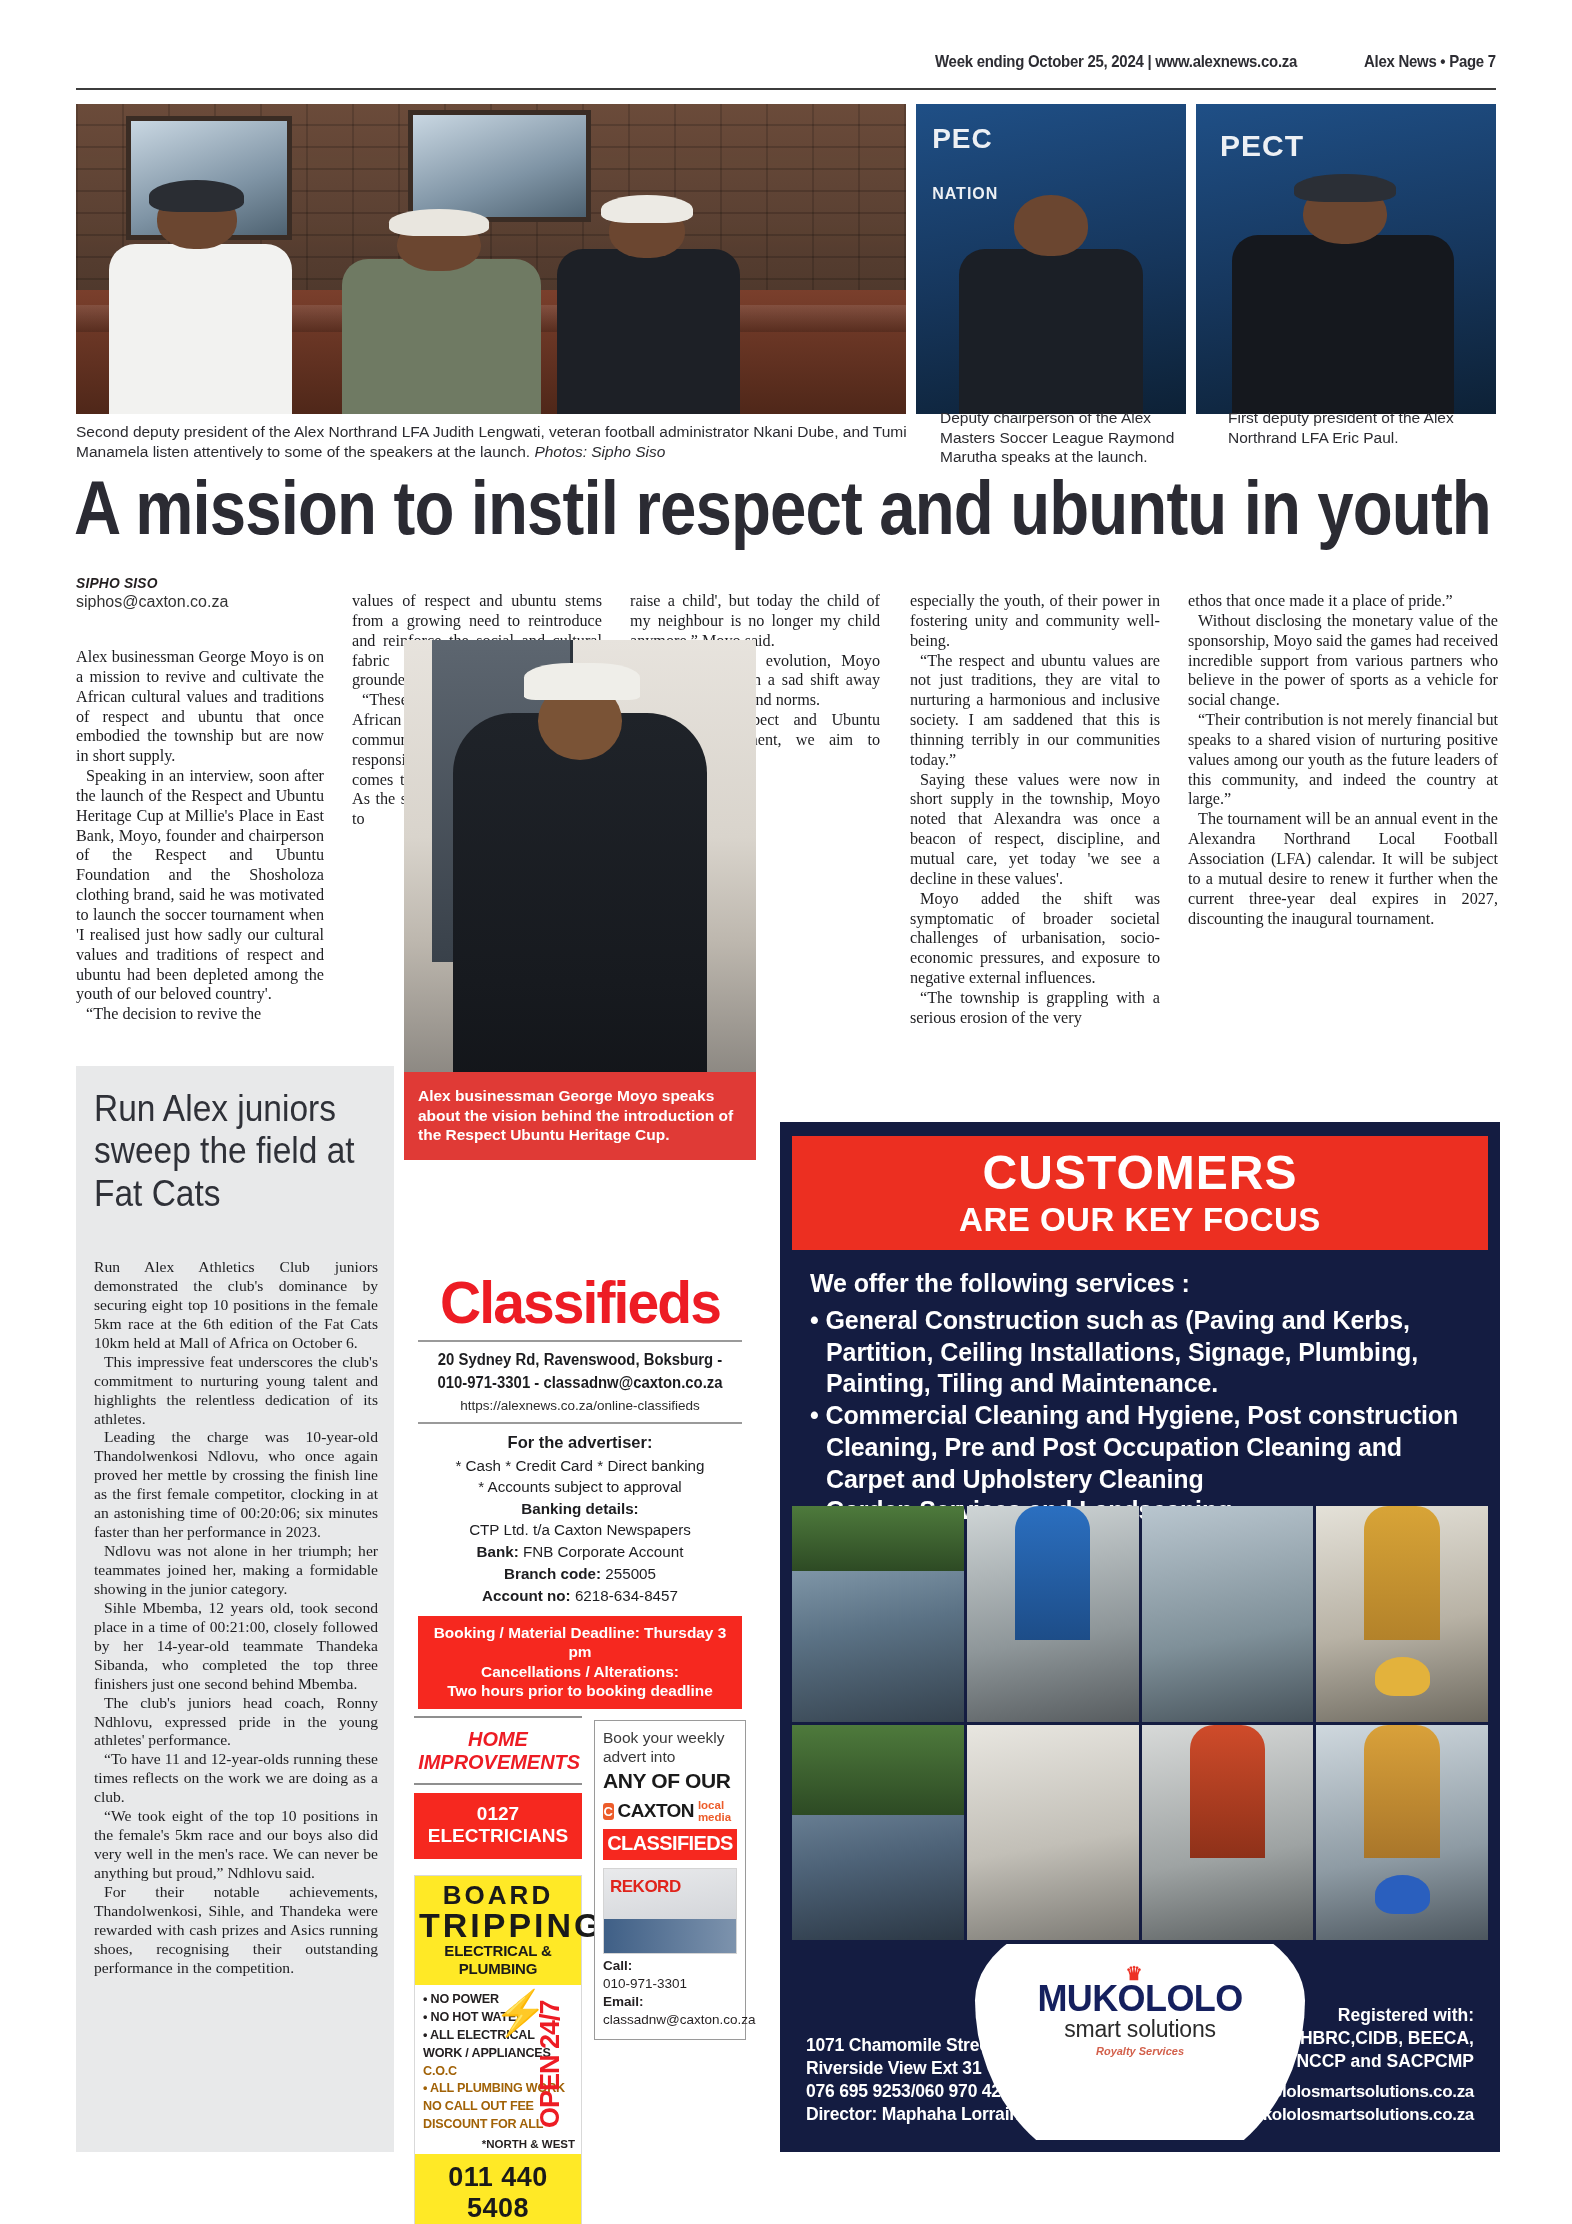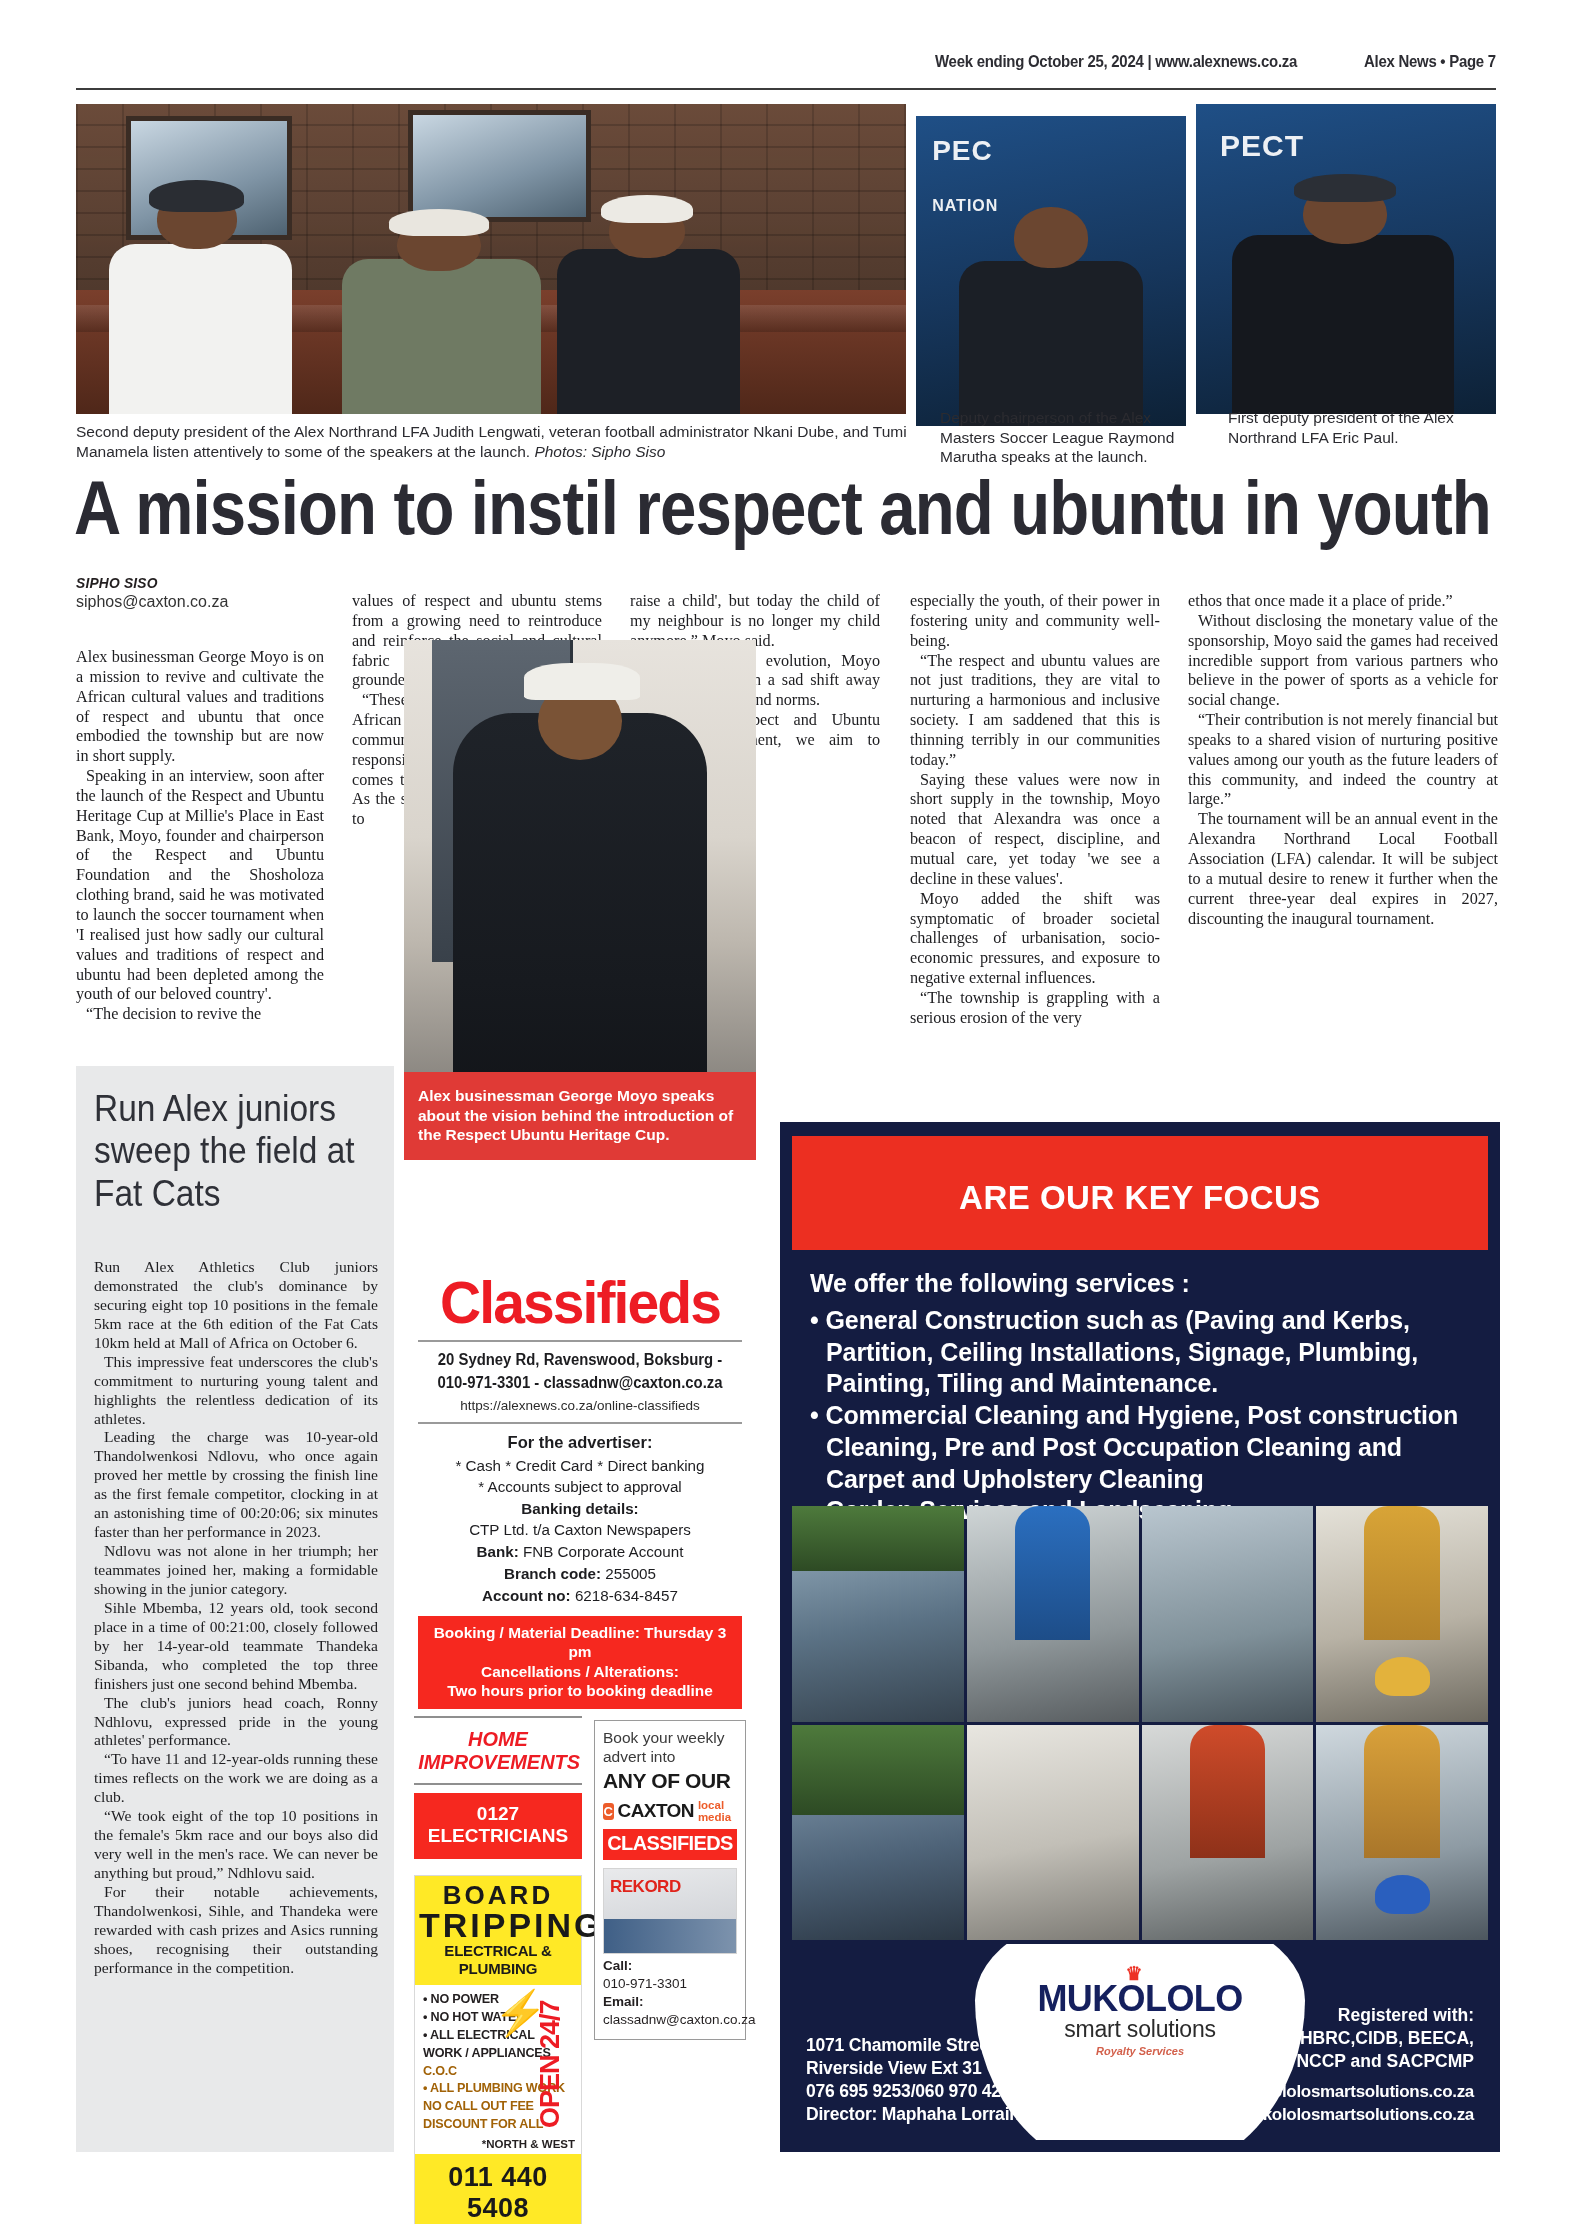--- a/index.html
+++ b/index.html
@@ -24,21 +24,21 @@
   }
   .masthead .mh-right { transform-origin:right top; }
   .mh-rule {
     position:absolute; left:76px; top:88px; width:1420px; height:2px; background:#3c3c3c;
   }
 
   
   .photostrip { position:absolute; left:76px; top:104px; width:1420px; height:310px; }
   .ph { position:absolute; top:0; height:310px; overflow:hidden; background:#55606b; }
   .ph1 { left:0; width:830px; }
-  .ph2 { left:840px; width:270px;margin-top:12px; }
+  .ph2 { left:840px; width:270px; }
   .ph3 { left:1120px; width:300px; }
 
   
   .room-bg{position:absolute;inset:0;background:
     linear-gradient(180deg,#6d5243 0%,#7b5f4c 30%,#5c4437 58%,#3d2e26 100%);}
   .brickwall{position:absolute;left:0;top:0;width:100%;height:64%;
     background:
       repeating-linear-gradient(0deg, rgba(0,0,0,.18) 0 2px, rgba(255,255,255,0) 2px 22px),
       repeating-linear-gradient(90deg, rgba(0,0,0,.16) 0 2px, rgba(255,255,255,0) 2px 46px),
       linear-gradient(180deg,#6b4b3a,#4e382c);opacity:.95;}
@@ -462,20 +462,21 @@
         <div class="val">010-971-3301</div>
         <span class="lbl">Email:</span>
         <div class="val">classadnw@caxton.co.za</div>
       </div>
     </div>
   </div>
 
   <div class="bigad">
     <div class="ad-top-dark"></div>
     <div class="ad-banner">
+      <div class="l1">CUSTOMERS</div>
       <div class="l2">ARE OUR KEY FOCUS</div>
     </div>
     <div class="ad-services">
       <div style="margin-bottom:5px;">We offer the following services :</div>
       <div class="li">• General Construction such as (Paving and Kerbs, Partition, Ceiling Installations, Signage, Plumbing, Painting, Tiling and Maintenance.</div>
       <div class="li">• Commercial Cleaning and Hygiene, Post construction Cleaning, Pre and Post Occupation Cleaning and Carpet and Upholstery Cleaning</div>
       <div class="li">• Garden Services and Landscaping</div>
     </div>
     <div class="ad-photos">
       <div class="pv1">

